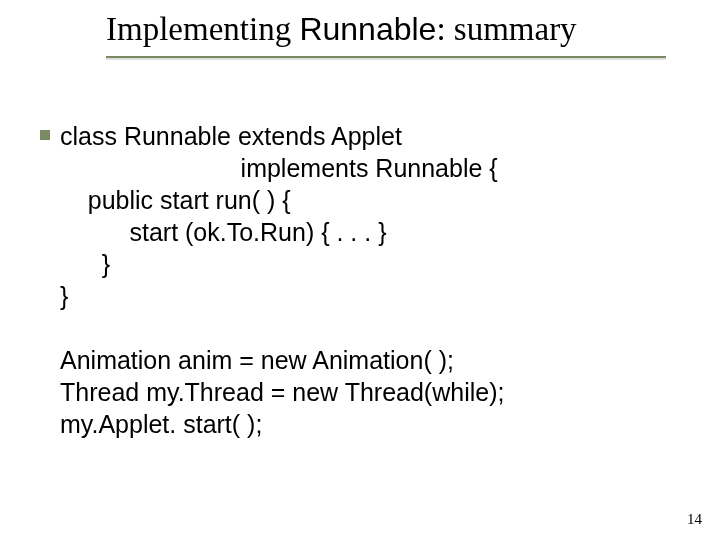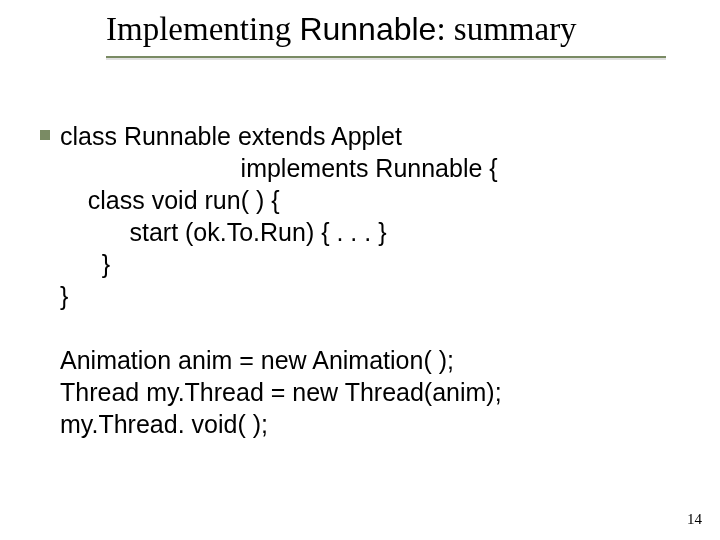--- a/index.html
+++ b/index.html
@@ -80,24 +80,24 @@
     <div class="title">
       <span>Implementing </span><span class="sans">Runnable</span><span>: summary</span>
     </div>
     <div class="title-rule"></div>
   </div>
 
   <div class="bullet"></div>
 
   <div class="body"><span>class Runnable extends Applet</span>
 <span>                          implements Runnable {</span>
-<span>    class void run( ) {</span>
+<span>    public start run( ) {</span>
 <span>          start (ok.To.Run) { . . . }</span>
 <span>      }</span>
 <span>}</span>
 <span></span>
 <span>Animation anim = new Animation( );</span>
-<span>Thread my.Thread = new Thread(anim);</span>
-<span>my.Thread. void( );</span></div>
+<span>Thread my.Thread = new Thread(while);</span>
+<span>my.Applet. start( );</span></div>
 
   <div class="pagenum">14</div>
 
 </div>
 
 </body></html>

